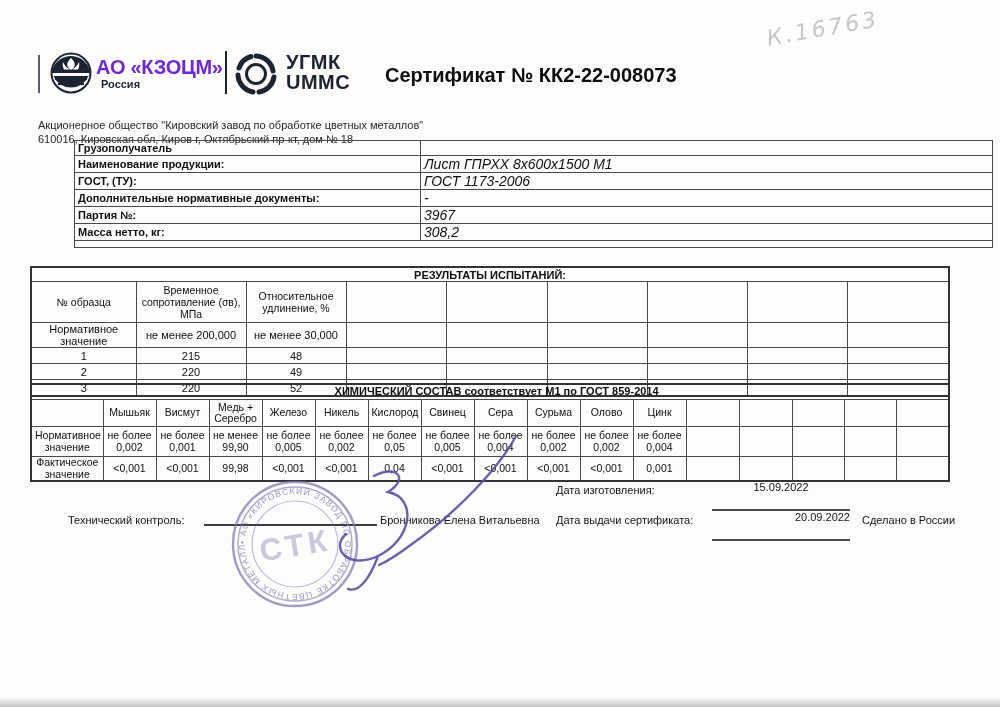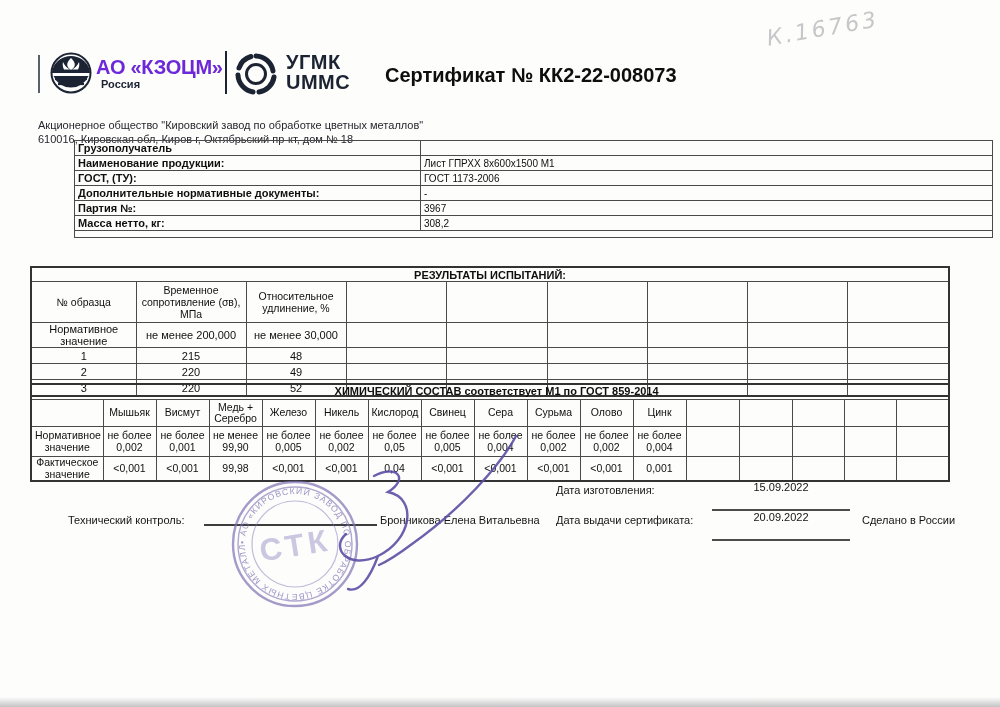--- a/index.html
+++ b/index.html
@@ -23,21 +23,21 @@
   .ugmk-text{position:absolute;left:286px;top:52px;font-size:20px;font-weight:bold;line-height:20px;color:#1c2434;letter-spacing:.5px;}
   .cert-title{position:absolute;left:385px;top:64px;font-size:20px;font-weight:bold;color:#0e0e0e;}
   .address{position:absolute;left:38px;top:118px;font-size:11px;line-height:14px;color:#26262e;}
   
   table.doc{border-collapse:collapse;table-layout:fixed;width:918px;}
   table.doc td{border:1px solid #4a4a4a;font-size:10.5px;padding:0 3px;vertical-align:middle;
     color:#0f0f0f;white-space:pre-line;overflow:hidden;}
   .info-table{position:absolute;left:30px;top:140px;border:1.5px solid #3a3a3a;margin-left:44px;}
   .info-table td{height:14px;}
   .info-table td.ilabel{font-weight:bold;font-size:11px;}
-  .info-table td.ivalue{font-size:10px;}
+  .info-table td.ivalue{font-size:14px;font-style:italic;}
   .info-table td.iempty{height:6px;}
   .results-table{position:absolute;left:30px;top:266px;border:2px solid #333;}
   .results-table td{text-align:center;}
   .results-table td.ttl{font-weight:bold;font-size:11px;height:13px;}
   .results-table td.hdr{height:40px;line-height:12px;}
   .results-table td.cell{height:15px;font-size:11px;}
   .chem-table{position:absolute;left:30px;top:383px;border:2px solid #333;}
   .chem-table td{text-align:center;line-height:11.5px;}
   .chem-table td.ttl{font-weight:bold;font-size:11px;height:14px;padding-left:16px;}
   .chem-table td.hdr{height:26px;margin-top:44px;}
@@ -303,21 +303,21 @@
       </tr>
   </tbody>
 </table>
 
 <div class="flabel" style="left:556px;top:484px;">Дата изготовления:</div>
 <div class="dateval" style="left:712px;top:481px;">15.09.2022</div>
 <div class="flabel" style="left:68px;top:514px;">Технический контроль:</div>
 <div class="sig-line"></div>
 <div class="flabel" style="left:380px;top:514px;">Бронникова Елена Витальевна</div>
 <div class="flabel" style="left:556px;top:514px;">Дата выдачи сертификата:</div>
-<div class="dateval" style="left:712px;top:511px;">20.09.2022</div>
+<div class="dateval" style="left:712px;top:511px;text-align:right;">20.09.2022</div>
 <div class="flabel" style="left:862px;top:514px;">Сделано в России</div>
 
 <svg class="stamp" width="132" height="132" viewBox="0 0 132 132">
   <defs>
     <path id="ringpath" d="M 16 66 a 50 50 0 1 1 100 0 a 50 50 0 1 1 -100 0"></path>
   </defs>
   <circle cx="66" cy="66" r="62" fill="none" stroke="#7f72b4" stroke-width="2.4" opacity=".8"></circle>
   <circle cx="66" cy="66" r="57" fill="none" stroke="#7f72b4" stroke-width="1.4" opacity=".7"></circle>
   <circle cx="66" cy="66" r="43" fill="none" stroke="#7f72b4" stroke-width="1.2" opacity=".55"></circle>
   <text font-size="8.6" letter-spacing="1.1" fill="#7f72b4" opacity=".85" font-family="Liberation Sans, sans-serif">

